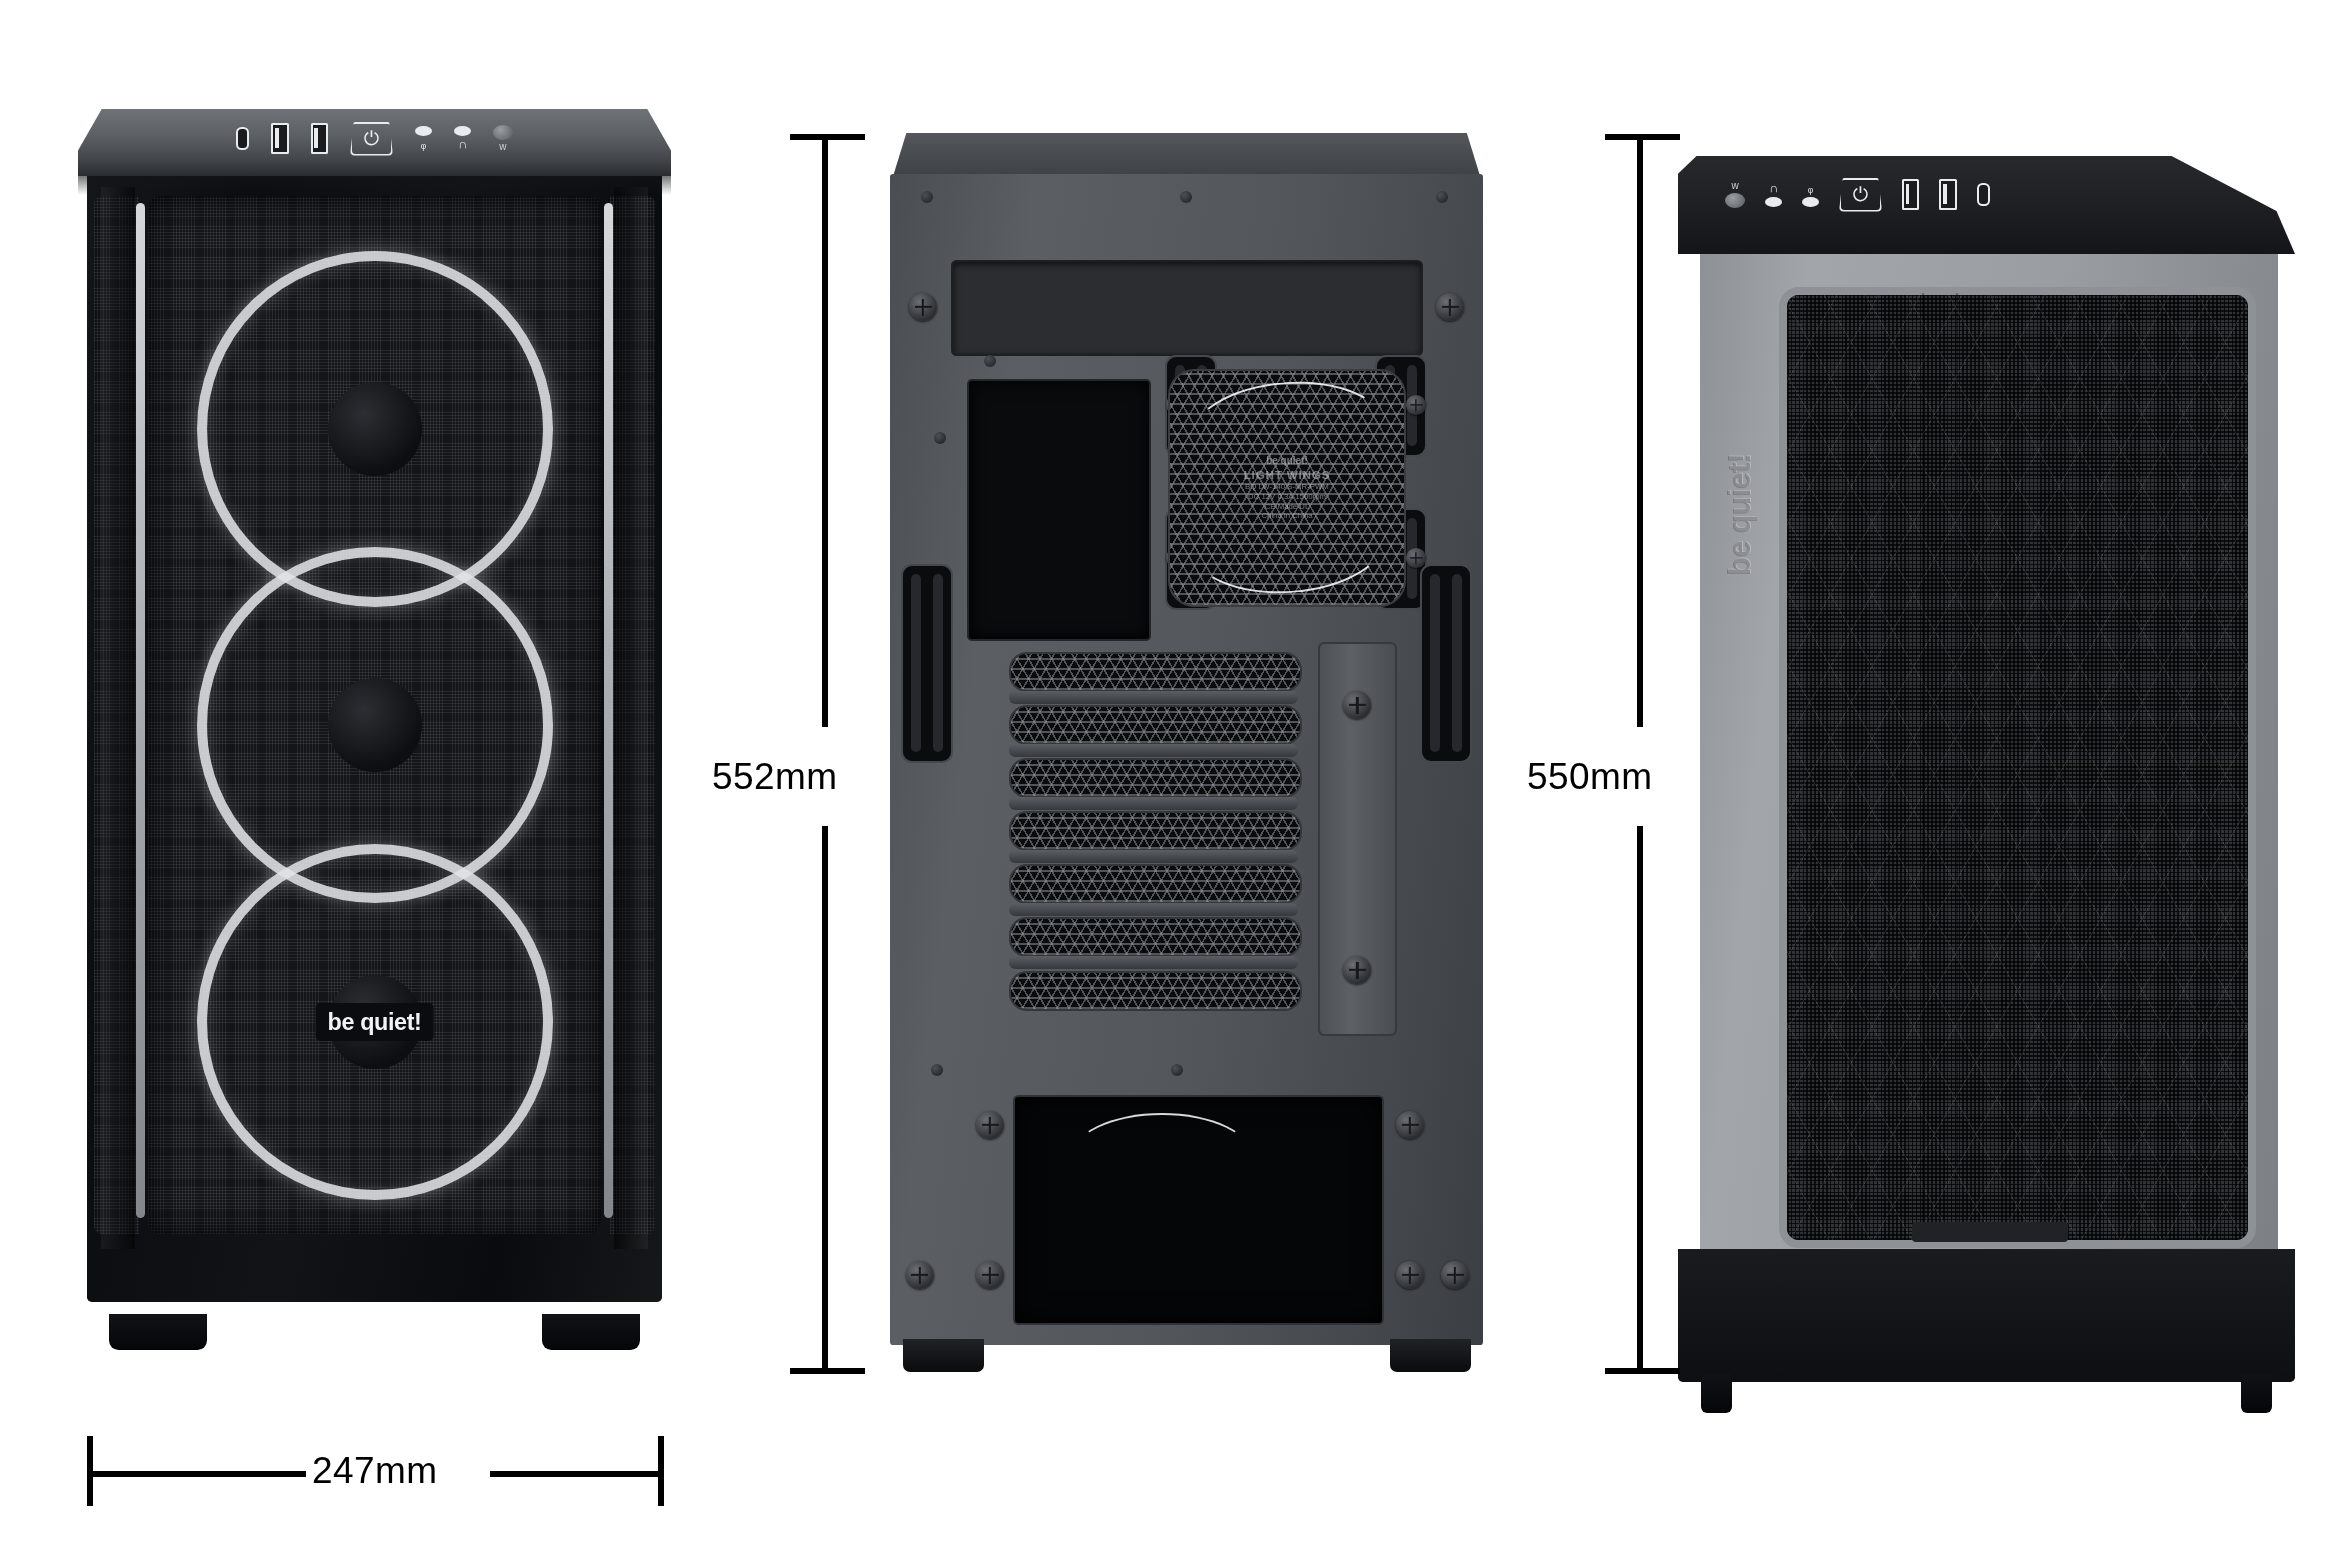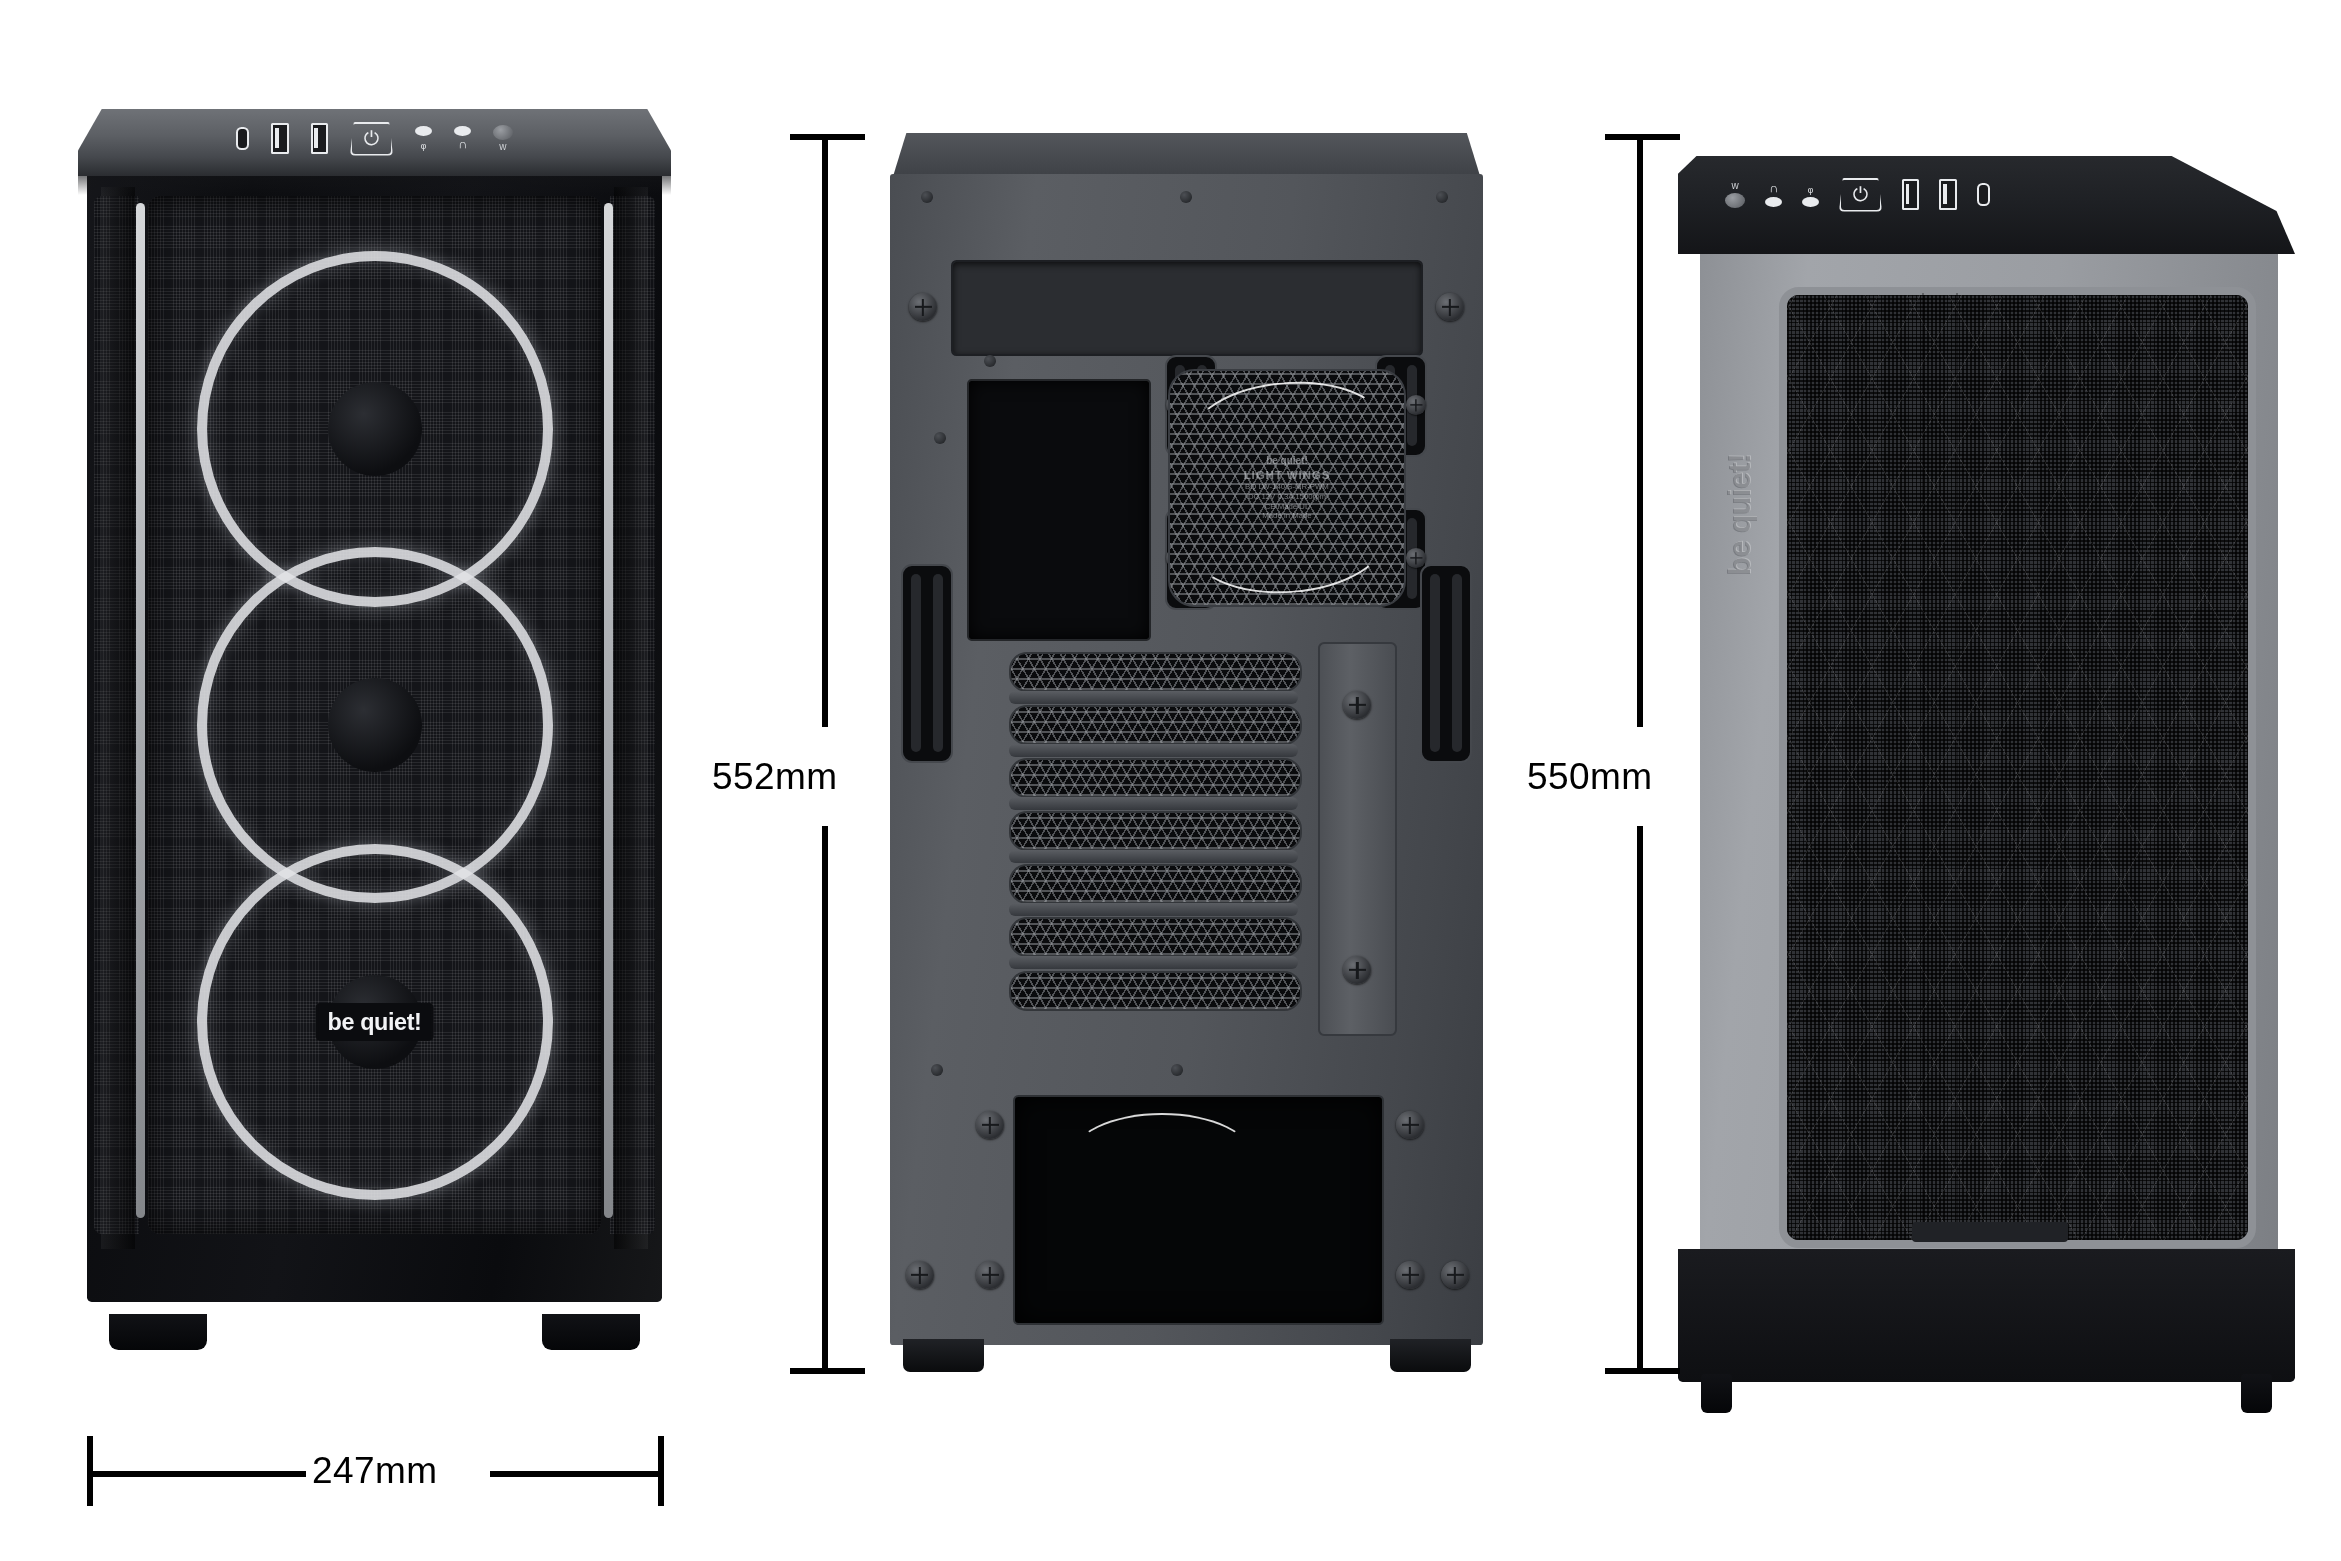--- a/index.html
+++ b/index.html
@@ -286,21 +286,21 @@
 
       <div class="rear-fan hexgrid">
         <div class="cable-arc" style="left:19px;top:11px;width:195px;height:101px;transform:rotate(-4deg);"></div>
         <div class="cable-arc" style="left:19px;top:117px;width:195px;height:101px;transform:rotate(176deg);"></div>
         <div class="fan-spec">
           <div class="b">be quiet!</div>
           <div class="w">LIGHT WINGS</div>
           <div class="s">BQ LW-140 S-MR-PWM</div>
           <div class="s">DC 12V  0.3A  1500rpm</div>
           <div class="s">CE  Made  UL</div>
-          <div class="s">Made in Made</div>
+          <div class="s">China in China</div>
         </div>
       </div>
 
       <div class="expansion">
         <div class="slot hexgrid" style="top:0px;"></div>
         <div class="slot-screw" style="top:39px;"></div>
         <div class="slot hexgrid" style="top:53px;"></div>
         <div class="slot-screw" style="top:92px;"></div>
         <div class="slot hexgrid" style="top:106px;"></div>
         <div class="slot-screw" style="top:145px;"></div>

